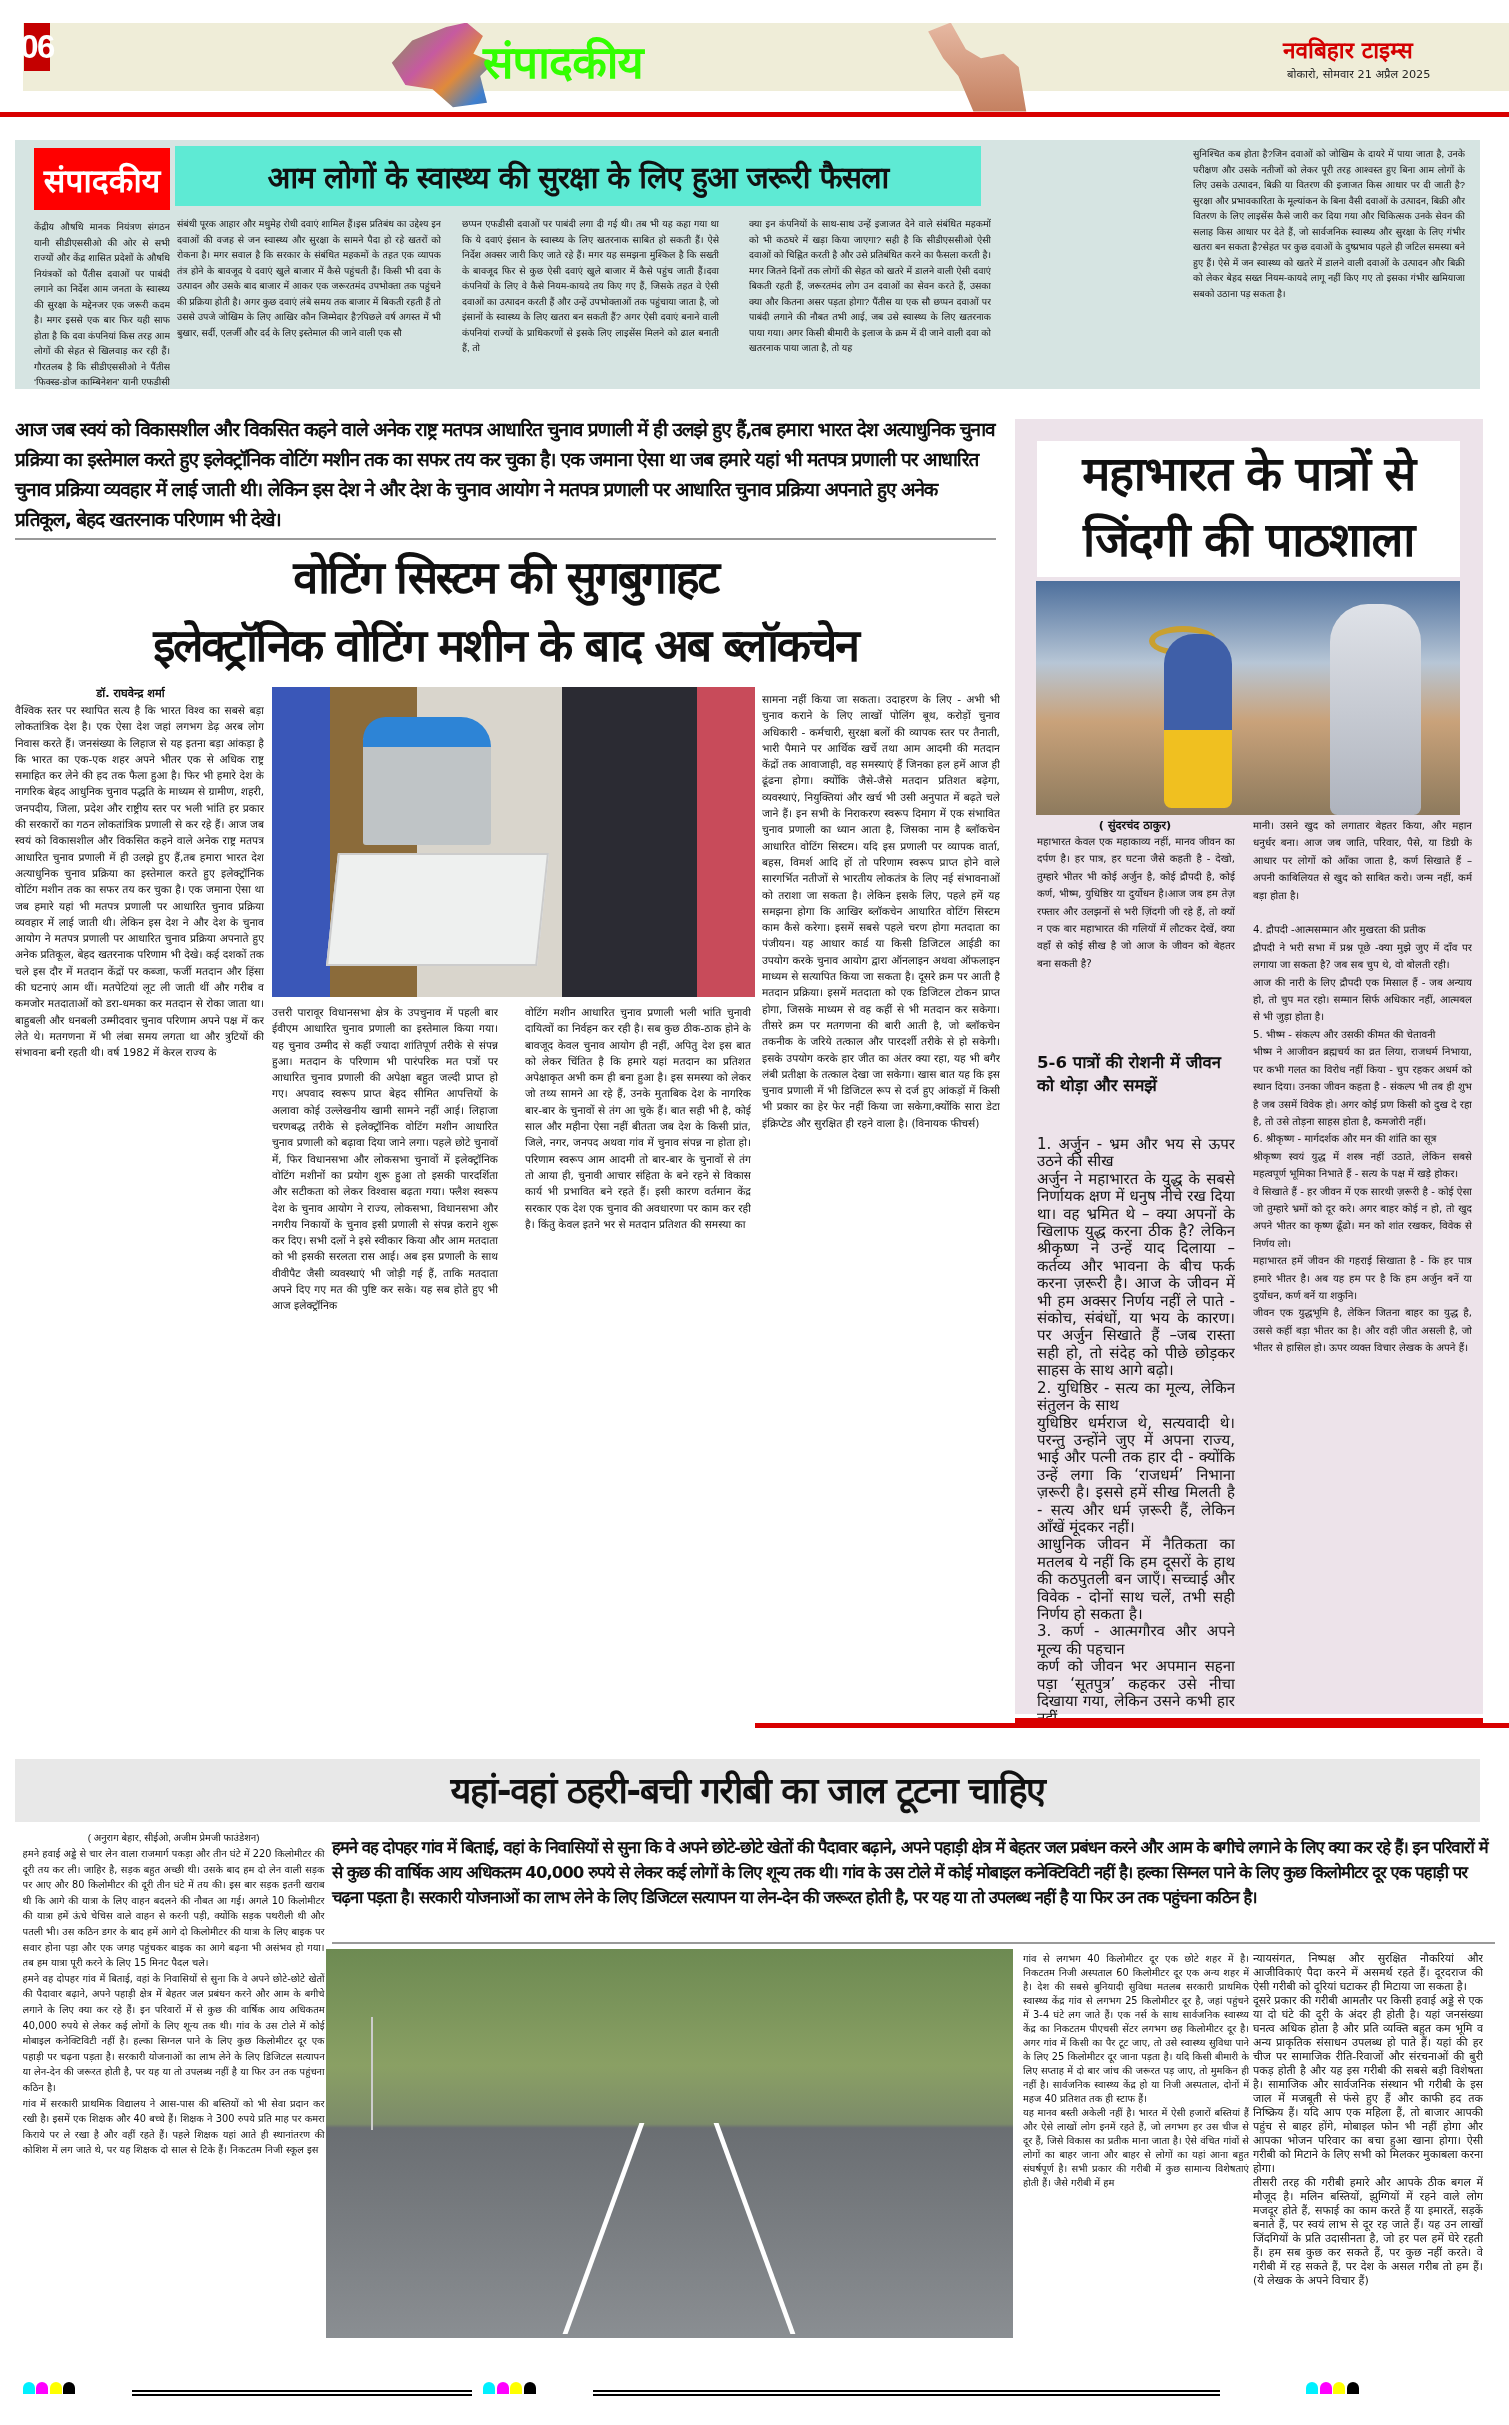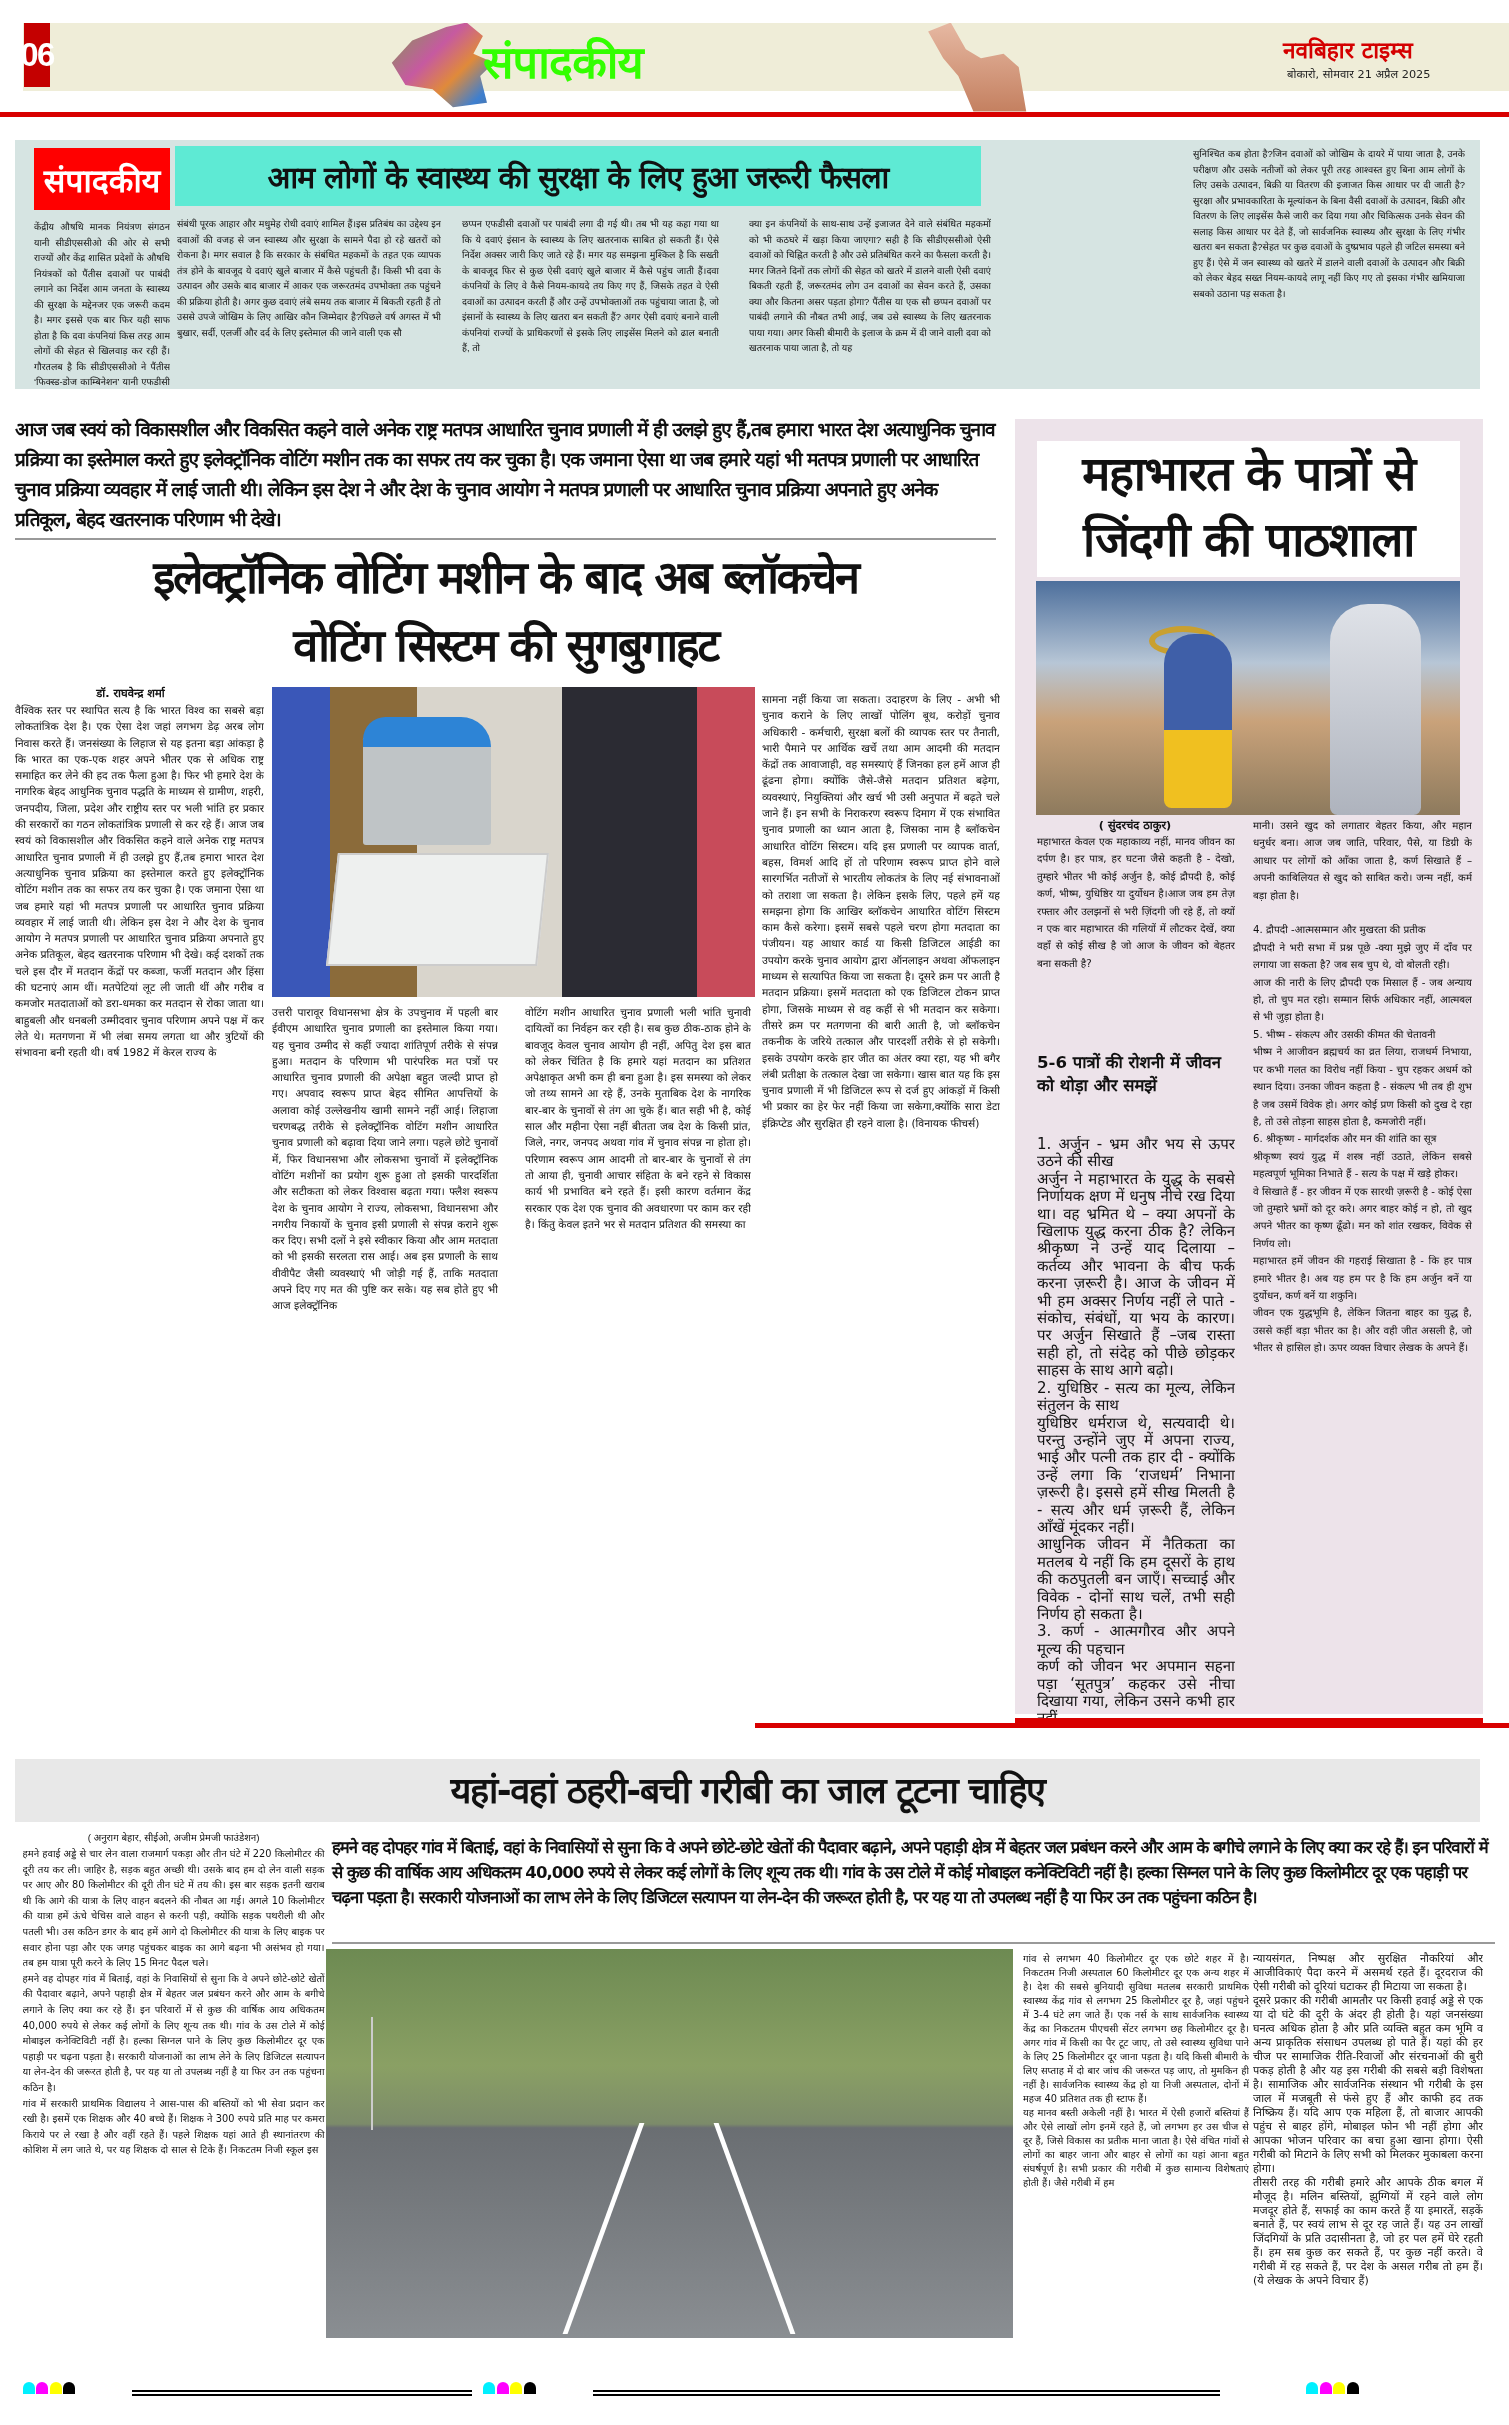--- a/index.html
+++ b/index.html
@@ -1,19 +1,19 @@
 <!DOCTYPE html>
 <html style="font-size:12px"><head>
 <meta charset="utf-8">
 <style>
 *{box-sizing:border-box;margin:0;padding:0}
 body{width:1510px;height:2426px;background:#fff;font-family:"DejaVu Sans",sans-serif;color:#111;position:relative;overflow:hidden}
 .abs{position:absolute}
 .mast{left:22.6px;top:22.6px;width:1487px;height:68px;background:#efedd8}
-.pg{left:24px;top:22.6px;width:26px;height:64px;background:#c40000;color:#fff;font:bold 33px "Liberation Sans",sans-serif;display:flex;align-items:center;justify-content:center;letter-spacing:-1.5px}
+.pg{left:24px;top:22.6px;width:26px;height:48px;background:#c40000;color:#fff;font:bold 33px "Liberation Sans",sans-serif;display:flex;align-items:center;justify-content:center;letter-spacing:-1.5px}
 .mast-title{left:483px;top:30px;font:bold 45px "DejaVu Sans",sans-serif;color:#33ff00;letter-spacing:-0.8px}
 .paper{left:1283px;top:34px;font:bold 22.6px "DejaVu Sans",sans-serif;color:#d40000}
 .date{left:1287px;top:66px;font:11.3px "DejaVu Sans",sans-serif;color:#222}
 .map-art{left:385px;top:22.6px;width:136px;height:89px;background:linear-gradient(135deg,#7aa04a,#c65aa0 35%,#e08a3a 55%,#3d7fd0 75%,#666);clip-path:polygon(20% 20%,45% 5%,60% 0,72% 15%,65% 35%,80% 45%,70% 60%,75% 90%,50% 95%,35% 75%,15% 70%,5% 45%)}
 .archer{left:913px;top:22.6px;width:151px;height:89px;background:linear-gradient(180deg,#e6b8a2,#c48060);clip-path:polygon(10% 10%,25% 0,35% 30%,45% 40%,60% 35%,70% 50%,75% 100%,40% 100%,30% 60%,20% 40%)}
 .redrule{left:0;top:112px;width:1510px;height:4.5px;background:#d80000}
 .edbox{left:15px;top:140px;width:1465px;height:249px;background:#d6e4e2}
 .edlabel{left:34px;top:148px;width:136px;height:62px;background:#ff0000;color:#fff;font:bold 32px "DejaVu Sans",sans-serif;display:flex;align-items:center;justify-content:center}
 .edhead{left:175px;top:146px;width:806px;height:60px;background:#5eead4;font:bold 30px "DejaVu Sans",sans-serif;display:flex;align-items:center;justify-content:center;letter-spacing:-0.8px}
 .col{font-family:"DejaVu Sans",sans-serif;font-size:10.6px;line-height:16.3px;text-align:justify;color:#111;overflow:hidden}
@@ -60,22 +60,22 @@
 <div class="abs edhead">आम लोगों के स्वास्थ्य की सुरक्षा के लिए हुआ जरूरी फैसला</div>
 <div class="abs col narrow" style="left:34px;top:219px;width:136px;height:166px;font-size:9.4px;line-height:15.5px">केंद्रीय औषधि मानक नियंत्रण संगठन यानी सीडीएससीओ की ओर से सभी राज्यों और केंद्र शासित प्रदेशों के औषधि नियंत्रकों को पैंतीस दवाओं पर पाबंदी लगाने का निर्देश आम जनता के स्वास्थ्य की सुरक्षा के मद्देनजर एक जरूरी कदम है। मगर इससे एक बार फिर यही साफ होता है कि दवा कंपनियां किस तरह आम लोगों की सेहत से खिलवाड़ कर रही हैं। गौरतलब है कि सीडीएससीओ ने पैंतीस ‘फिक्स्ड-डोज काम्बिनेशन’ यानी एफडीसी दवाओं के निर्माण, बिक्री और वितरण को रोकने का निर्देश दिया है, जिनमें दर्द निवारक, पोषण</div>
 <div class="abs col narrow" style="left:177px;top:148px;width:264px;height:234px;font-size:9.4px;line-height:15.5px;padding-top:68px">संबंधी पूरक आहार और मधुमेह रोधी दवाएं शामिल हैं।इस प्रतिबंध का उद्देश्य इन दवाओं की वजह से जन स्वास्थ्य और सुरक्षा के सामने पैदा हो रहे खतरों को रोकना है। मगर सवाल है कि सरकार के संबंधित महकमों के तहत एक व्यापक तंत्र होने के बावजूद ये दवाएं खुले बाजार में कैसे पहुंचती हैं। किसी भी दवा के उत्पादन और उसके बाद बाजार में आकर एक जरूरतमंद उपभोक्ता तक पहुंचने की प्रक्रिया होती है। अगर कुछ दवाएं लंबे समय तक बाजार में बिकती रहती हैं तो उससे उपजे जोखिम के लिए आखिर कौन जिम्मेदार है?पिछले वर्ष अगस्त में भी बुखार, सर्दी, एलर्जी और दर्द के लिए इस्तेमाल की जाने वाली एक सौ</div>
 <div class="abs col narrow" style="left:462px;top:216px;width:257px;height:166px;font-size:9.4px;line-height:15.5px">छप्पन एफडीसी दवाओं पर पाबंदी लगा दी गई थी। तब भी यह कहा गया था कि ये दवाएं इंसान के स्वास्थ्य के लिए खतरनाक साबित हो सकती हैं। ऐसे निर्देश अक्सर जारी किए जाते रहे हैं। मगर यह समझना मुश्किल है कि सख्ती के बावजूद फिर से कुछ ऐसी दवाएं खुले बाजार में कैसे पहुंच जाती हैं।दवा कंपनियों के लिए वे कैसे नियम-कायदे तय किए गए हैं, जिसके तहत वे ऐसी दवाओं का उत्पादन करती हैं और उन्हें उपभोक्ताओं तक पहुंचाया जाता है, जो इंसानों के स्वास्थ्य के लिए खतरा बन सकती हैं? अगर ऐसी दवाएं बनाने वाली कंपनियां राज्यों के प्राधिकरणों से इसके लिए लाइसेंस मिलने को ढाल बनाती हैं, तो</div>
 <div class="abs col narrow" style="left:749px;top:216px;width:242px;height:166px;font-size:9.4px;line-height:15.5px">क्या इन कंपनियों के साथ-साथ उन्हें इजाजत देने वाले संबंधित महकमों को भी कठघरे में खड़ा किया जाएगा? सही है कि सीडीएससीओ ऐसी दवाओं को चिह्नित करती है और उसे प्रतिबंधित करने का फैसला करती है। मगर जितने दिनों तक लोगों की सेहत को खतरे में डालने वाली ऐसी दवाएं बिकती रहती हैं, जरूरतमंद लोग उन दवाओं का सेवन करते हैं, उसका क्या और कितना असर पड़ता होगा? पैंतीस या एक सौ छप्पन दवाओं पर पाबंदी लगाने की नौबत तभी आई, जब उसे स्वास्थ्य के लिए खतरनाक पाया गया। अगर किसी बीमारी के इलाज के क्रम में दी जाने वाली दवा को खतरनाक पाया जाता है, तो यह</div>
 <div class="abs col narrow" style="left:1193px;top:146px;width:272px;height:234px;font-size:9.4px;line-height:15.5px">सुनिश्चित कब होता है?जिन दवाओं को जोखिम के दायरे में पाया जाता है, उनके परीक्षण और उसके नतीजों को लेकर पूरी तरह आश्वस्त हुए बिना आम लोगों के लिए उसके उत्पादन, बिक्री या वितरण की इजाजत किस आधार पर दी जाती है? सुरक्षा और प्रभावकारिता के मूल्यांकन के बिना वैसी दवाओं के उत्पादन, बिक्री और वितरण के लिए लाइसेंस कैसे जारी कर दिया गया और चिकित्सक उनके सेवन की सलाह किस आधार पर देते हैं, जो सार्वजनिक स्वास्थ्य और सुरक्षा के लिए गंभीर खतरा बन सकता है?सेहत पर कुछ दवाओं के दुष्प्रभाव पहले ही जटिल समस्या बने हुए हैं। ऐसे में जन स्वास्थ्य को खतरे में डालने वाली दवाओं के उत्पादन और बिक्री को लेकर बेहद सख्त नियम-कायदे लागू नहीं किए गए तो इसका गंभीर खमियाजा सबको उठाना पड़ सकता है।</div>
 
 <div class="abs intro">आज जब स्वयं को विकासशील और विकसित कहने वाले अनेक राष्ट्र मतपत्र आधारित चुनाव प्रणाली में ही उलझे हुए हैं,तब हमारा भारत देश अत्याधुनिक चुनाव प्रक्रिया का इस्तेमाल करते हुए इलेक्ट्रॉनिक वोटिंग मशीन तक का सफर तय कर चुका है। एक जमाना ऐसा था जब हमारे यहां भी मतपत्र प्रणाली पर आधारित चुनाव प्रक्रिया व्यवहार में लाई जाती थी। लेकिन इस देश ने और देश के चुनाव आयोग ने मतपत्र प्रणाली पर आधारित चुनाव प्रक्रिया अपनाते हुए अनेक प्रतिकूल, बेहद खतरनाक परिणाम भी देखे।</div>
 <div class="abs introrule"></div>
 <div class="abs evmhead">
+  <div>वोटिंग सिस्टम की सुगबुगाहट</div>
   <div>इलेक्ट्रॉनिक वोटिंग मशीन के बाद अब ब्लॉकचेन</div>
-  <div>वोटिंग सिस्टम की सुगबुगाहट</div>
 </div>
 <div class="abs" style="left:6px;top:685px;width:249px;text-align:center;font:bold 11.3px 'DejaVu Sans',sans-serif">डॉ. राघवेन्द्र शर्मा</div>
 <div class="abs col" style="left:15px;top:702px;width:249px;height:1027px">वैश्विक स्तर पर स्थापित सत्य है कि भारत विश्व का सबसे बड़ा लोकतांत्रिक देश है। एक ऐसा देश जहां लगभग डेढ़ अरब लोग निवास करते हैं। जनसंख्या के लिहाज से यह इतना बड़ा आंकड़ा है कि भारत का एक-एक शहर अपने भीतर एक से अधिक राष्ट्र समाहित कर लेने की हद तक फैला हुआ है। फिर भी हमारे देश के नागरिक बेहद आधुनिक चुनाव पद्धति के माध्यम से ग्रामीण, शहरी, जनपदीय, जिला, प्रदेश और राष्ट्रीय स्तर पर भली भांति हर प्रकार की सरकारों का गठन लोकतांत्रिक प्रणाली से कर रहे हैं। आज जब स्वयं को विकासशील और विकसित कहने वाले अनेक राष्ट्र मतपत्र आधारित चुनाव प्रणाली में ही उलझे हुए हैं,तब हमारा भारत देश अत्याधुनिक चुनाव प्रक्रिया का इस्तेमाल करते हुए इलेक्ट्रॉनिक वोटिंग मशीन तक का सफर तय कर चुका है। एक जमाना ऐसा था जब हमारे यहां भी मतपत्र प्रणाली पर आधारित चुनाव प्रक्रिया व्यवहार में लाई जाती थी। लेकिन इस देश ने और देश के चुनाव आयोग ने मतपत्र प्रणाली पर आधारित चुनाव प्रक्रिया अपनाते हुए अनेक प्रतिकूल, बेहद खतरनाक परिणाम भी देखे। कई दशकों तक चले इस दौर में मतदान केंद्रों पर कब्जा, फर्जी मतदान और हिंसा की घटनाएं आम थीं। मतपेटियां लूट ली जाती थीं और गरीब व कमजोर मतदाताओं को डरा-धमका कर मतदान से रोका जाता था। बाहुबली और धनबली उम्मीदवार चुनाव परिणाम अपने पक्ष में कर लेते थे। मतगणना में भी लंबा समय लगता था और त्रुटियों की संभावना बनी रहती थी। वर्ष 1982 में केरल राज्य के</div>
 <div class="abs evmphoto" title="ईवीएम मशीन पर मतदान करते लोग">
   <div class="evm-box"></div>
   <div class="evm-pad"></div>
 </div>
 <div class="abs col" style="left:272px;top:1004px;width:226px;height:725px">उत्तरी पारावूर विधानसभा क्षेत्र के उपचुनाव में पहली बार ईवीएम आधारित चुनाव प्रणाली का इस्तेमाल किया गया। यह चुनाव उम्मीद से कहीं ज्यादा शांतिपूर्ण तरीके से संपन्न हुआ। मतदान के परिणाम भी पारंपरिक मत पत्रों पर आधारित चुनाव प्रणाली की अपेक्षा बहुत जल्दी प्राप्त हो गए। अपवाद स्वरूप प्राप्त बेहद सीमित आपत्तियों के अलावा कोई उल्लेखनीय खामी सामने नहीं आई। लिहाजा चरणबद्ध तरीके से इलेक्ट्रॉनिक वोटिंग मशीन आधारित चुनाव प्रणाली को बढ़ावा दिया जाने लगा। पहले छोटे चुनावों में, फिर विधानसभा और लोकसभा चुनावों में इलेक्ट्रॉनिक वोटिंग मशीनों का प्रयोग शुरू हुआ तो इसकी पारदर्शिता और सटीकता को लेकर विश्वास बढ़ता गया। फ्लैश स्वरूप देश के चुनाव आयोग ने राज्य, लोकसभा, विधानसभा और नगरीय निकायों के चुनाव इसी प्रणाली से संपन्न कराने शुरू कर दिए। सभी दलों ने इसे स्वीकार किया और आम मतदाता को भी इसकी सरलता रास आई। अब इस प्रणाली के साथ वीवीपैट जैसी व्यवस्थाएं भी जोड़ी गई हैं, ताकि मतदाता अपने दिए गए मत की पुष्टि कर सके। यह सब होते हुए भी आज इलेक्ट्रॉनिक</div>
 <div class="abs col" style="left:525px;top:1004px;width:226px;height:725px">वोटिंग मशीन आधारित चुनाव प्रणाली भली भांति चुनावी दायित्वों का निर्वहन कर रही है। सब कुछ ठीक-ठाक होने के बावजूद केवल चुनाव आयोग ही नहीं, अपितु देश इस बात को लेकर चिंतित है कि हमारे यहां मतदान का प्रतिशत अपेक्षाकृत अभी कम ही बना हुआ है। इस समस्या को लेकर जो तथ्य सामने आ रहे हैं, उनके मुताबिक देश के नागरिक बार-बार के चुनावों से तंग आ चुके हैं। बात सही भी है, कोई साल और महीना ऐसा नहीं बीतता जब देश के किसी प्रांत, जिले, नगर, जनपद अथवा गांव में चुनाव संपन्न ना होता हो। परिणाम स्वरूप आम आदमी तो बार-बार के चुनावों से तंग तो आया ही, चुनावी आचार संहिता के बने रहने से विकास कार्य भी प्रभावित बने रहते हैं। इसी कारण वर्तमान केंद्र सरकार एक देश एक चुनाव की अवधारणा पर काम कर रही है। किंतु केवल इतने भर से मतदान प्रतिशत की समस्या का</div>
 <div class="abs col" style="left:762px;top:691px;width:238px;height:1023px">सामना नहीं किया जा सकता। उदाहरण के लिए - अभी भी चुनाव कराने के लिए लाखों पोलिंग बूथ, करोड़ों चुनाव अधिकारी - कर्मचारी, सुरक्षा बलों की व्यापक स्तर पर तैनाती, भारी पैमाने पर आर्थिक खर्चे तथा आम आदमी की मतदान केंद्रों तक आवाजाही, वह समस्याएं हैं जिनका हल हमें आज ही ढूंढना होगा। क्योंकि जैसे-जैसे मतदान प्रतिशत बढ़ेगा, व्यवस्थाएं, नियुक्तियां और खर्च भी उसी अनुपात में बढ़ते चले जाने हैं। इन सभी के निराकरण स्वरूप दिमाग में एक संभावित चुनाव प्रणाली का ध्यान आता है, जिसका नाम है ब्लॉकचेन आधारित वोटिंग सिस्टम। यदि इस प्रणाली पर व्यापक वार्ता, बहस, विमर्श आदि हों तो परिणाम स्वरूप प्राप्त होने वाले सारगर्भित नतीजों से भारतीय लोकतंत्र के लिए नई संभावनाओं को तराशा जा सकता है। लेकिन इसके लिए, पहले हमें यह समझना होगा कि आखिर ब्लॉकचेन आधारित वोटिंग सिस्टम काम कैसे करेगा। इसमें सबसे पहले चरण होगा मतदाता का पंजीयन। यह आधार कार्ड या किसी डिजिटल आईडी का उपयोग करके चुनाव आयोग द्वारा ऑनलाइन अथवा ऑफलाइन माध्यम से सत्यापित किया जा सकता है। दूसरे क्रम पर आती है मतदान प्रक्रिया। इसमें मतदाता को एक डिजिटल टोकन प्राप्त होगा, जिसके माध्यम से वह कहीं से भी मतदान कर सकेगा। तीसरे क्रम पर मतगणना की बारी आती है, जो ब्लॉकचेन तकनीक के जरिये तत्काल और पारदर्शी तरीके से हो सकेगी। इसके उपयोग करके हार जीत का अंतर क्या रहा, यह भी बगैर लंबी प्रतीक्षा के तत्काल देखा जा सकेगा। खास बात यह कि इस चुनाव प्रणाली में भी डिजिटल रूप से दर्ज हुए आंकड़ों में किसी भी प्रकार का हेर फेर नहीं किया जा सकेगा,क्योंकि सारा डेटा इंक्रिप्टेड और सुरक्षित ही रहने वाला है। (विनायक फीचर्स)</div>

